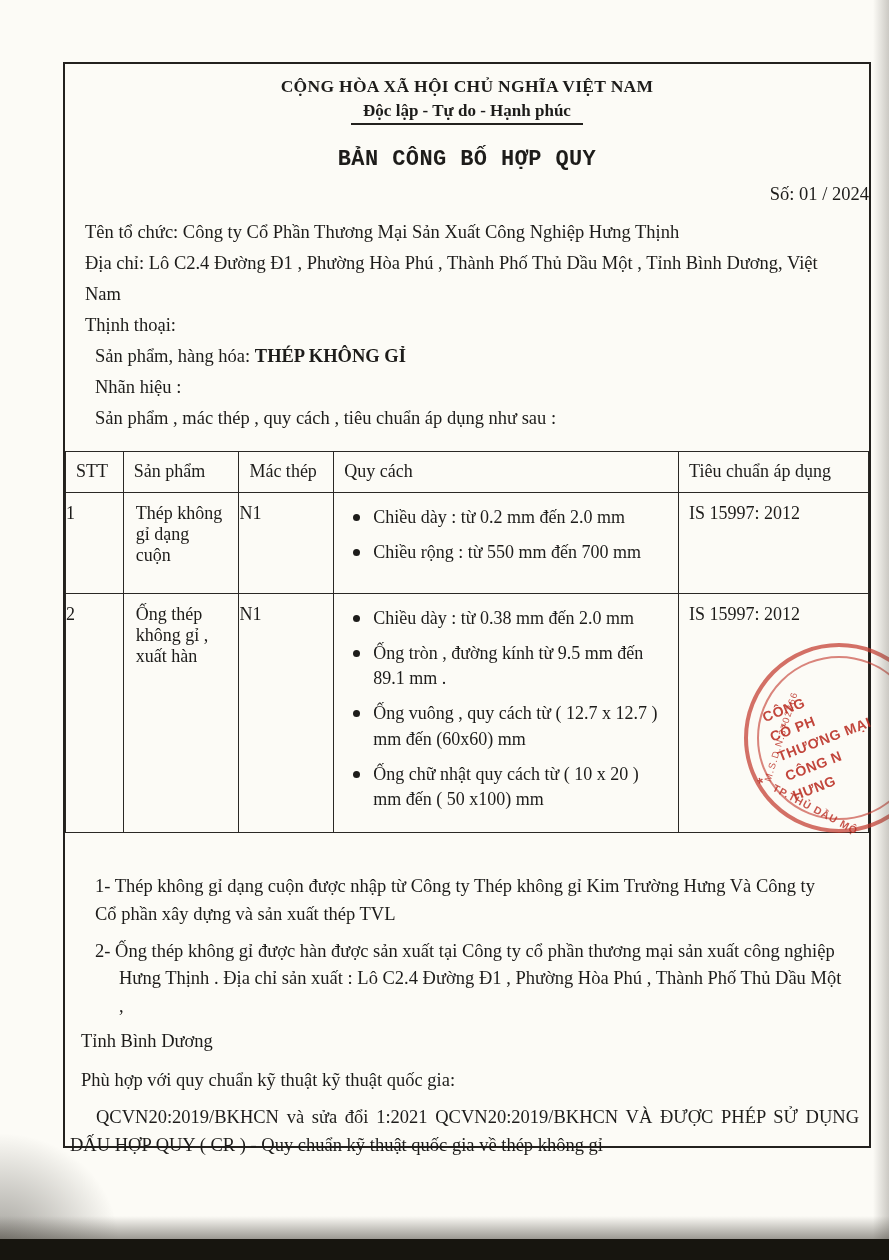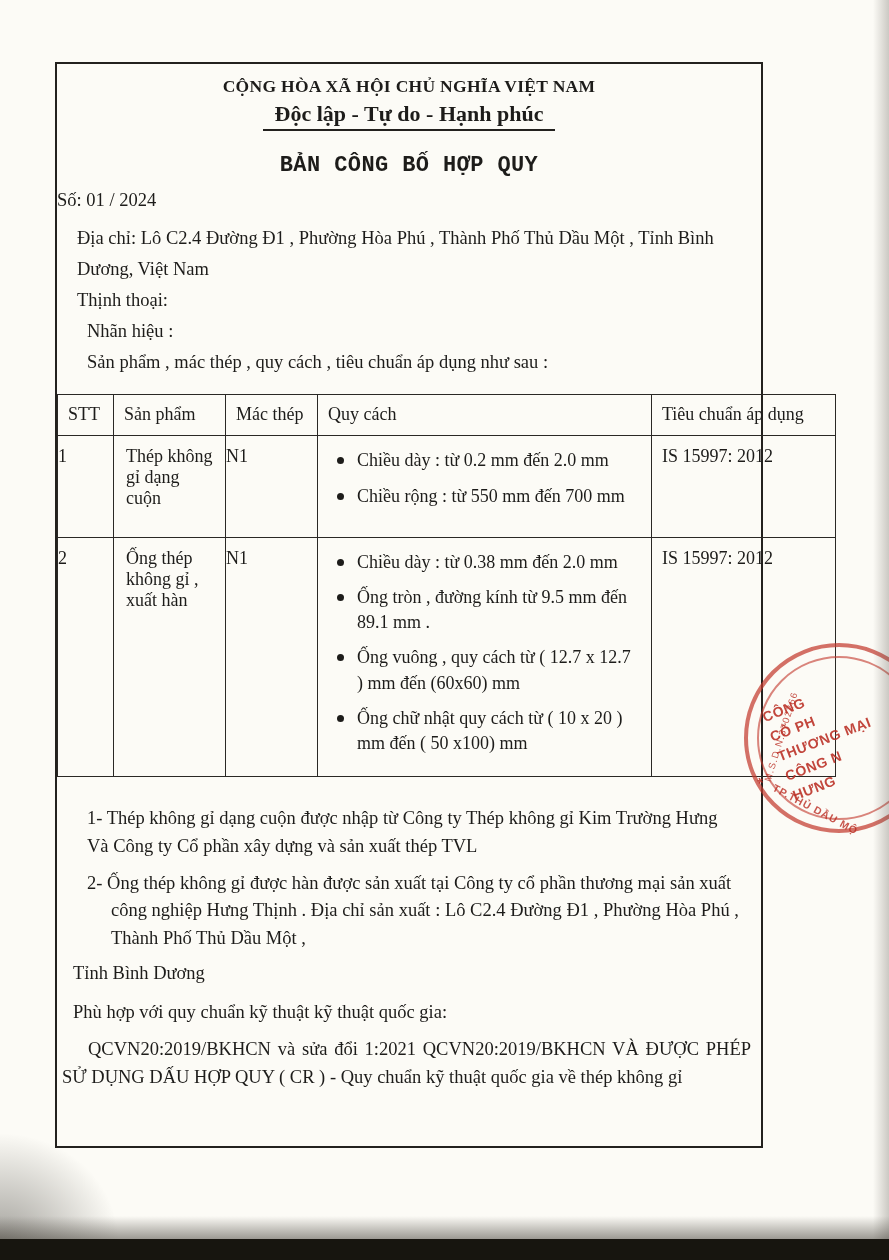--- a/index.html
+++ b/index.html
@@ -3,30 +3,30 @@
 <meta charset="utf-8">
 <style>
   * { margin:0; padding:0; box-sizing:border-box; }
   html,body { background:#d8d6d2; }
   body { font-family:"Liberation Serif","DejaVu Serif",serif; color:#1d1c1a; }
 
   .scan { position:relative; width:889px; height:1260px; margin:0 auto;
           background:#fcfbf6; overflow:hidden; }
 
   
-  .frame { position:absolute; left:55px; top:62px; width:708px; height:1086px;
+  .frame { position:absolute; left:63px; top:62px; width:808px; height:1086px;
            border:2px solid #23211e; }
   .inner { padding-top:12px; }
 
   .nh1 { text-align:center; font-weight:bold; font-size:17.5px; letter-spacing:.3px; }
-  .nh2 { text-align:center; font-weight:bold; font-size:22px; margin-top:4px; }
+  .nh2 { text-align:center; font-weight:bold; font-size:17px; margin-top:4px; }
   .nh2 span { display:inline-block; border-bottom:2px solid #23211e; padding:0 12px 2px; }
 
   .title  { text-align:center; font-weight:bold; font-size:22px; margin-top:22px; letter-spacing:.4px;font-family:Liberation Mono, monospace; }
-  .docnum { text-align:left; font-size:18.5px; margin-top:12px; }
+  .docnum { text-align:right; font-size:18.5px; margin-top:12px; }
 
   .body-text { margin-top:12px; font-size:18.5px; line-height:1.68; }
   .para { padding:0 34px 0 20px; }
   .para.ind { padding-left:30px; }
   .para.addr { padding-right:44px; }
 
   
   .spec { width:100%; border-collapse:collapse; margin-top:16px; font-size:18px; table-layout:fixed; }
   .spec th, .spec td { border:1.6px solid #2a2825; vertical-align:top; text-align:left; font-weight:normal; }
   .spec thead th { padding:9px 10px 10px; }
@@ -38,21 +38,21 @@
   .td-mt  { text-align:center; padding-top:10px; }
   .td-qc  { padding:4px 10px 10px 12px; }
   .td-tc  { padding:10px 8px 10px 10px; }
   .qc { list-style:none; }
   .qc li { position:relative; padding-left:27px; margin-top:8px; margin-bottom:10px; line-height:1.4; }
   .qc li::before { content:""; position:absolute; left:7px; top:9px; width:7px; height:7px;
                    background:#1d1c1a; border-radius:50%; }
   .row1 .td-qc { padding-bottom:18px; }
 
   
-  .notes { margin-top:28px; font-size:18.5px; line-height:1.5; }
+  .notes { margin-top:40px; font-size:18.5px; line-height:1.5; }
   .note1 { padding:0 28px 0 30px; }
   .note2 { padding:0 20px 0 54px; text-indent:-24px; margin-top:9px; }
   .tinh   { padding-left:16px; margin-top:7px; }
   .phuhop { padding-left:16px; margin-top:11px; }
   .final  { margin-top:10px; padding:0 10px 0 5px; text-indent:26px; text-align:justify; }
 
   
   .stamp { position:absolute; left:744px; top:643px; width:190px; height:190px;
            border-radius:50%; border:4px solid rgba(196,58,46,.72); z-index:5; }
   .stamp::before { content:""; position:absolute; inset:9px; border-radius:50%;
@@ -91,22 +91,26 @@
 
       <div class="nh1">CỘNG HÒA XÃ HỘI CHỦ NGHĨA VIỆT NAM</div>
       <div class="nh2">
         <span>Độc lập - Tự do - Hạnh phúc</span>
       </div>
 
       <div class="title">BẢN CÔNG BỐ HỢP QUY</div>
       <div class="docnum">Số: 01 / 2024</div>
 
       <div class="body-text">
+        <div class="para">Tên tổ chức: Công ty Cổ Phần Thương Mại Sản Xuất Công Nghiệp Hưng Thịnh</div>
         <div class="para addr">Địa chỉ: Lô C2.4 Đường Đ1 , Phường Hòa Phú , Thành Phố Thủ Dầu Một , Tỉnh Bình Dương, Việt Nam</div>
         <div class="para">Thịnh thoại:</div>
+        <div class="para ind">
+          <span>Sản phẩm, hàng hóa: </span><b>THÉP KHÔNG GỈ</b>
+        </div>
         <div class="para ind">Nhãn hiệu :</div>
         <div class="para ind">Sản phẩm , mác thép , quy cách , tiêu chuẩn áp dụng như sau :</div>
       </div>
 
       <table class="spec">
         <colgroup>
           <col class="c-stt">
             <col class="c-sp">
             <col class="c-mt">
             <col class="c-qc">

